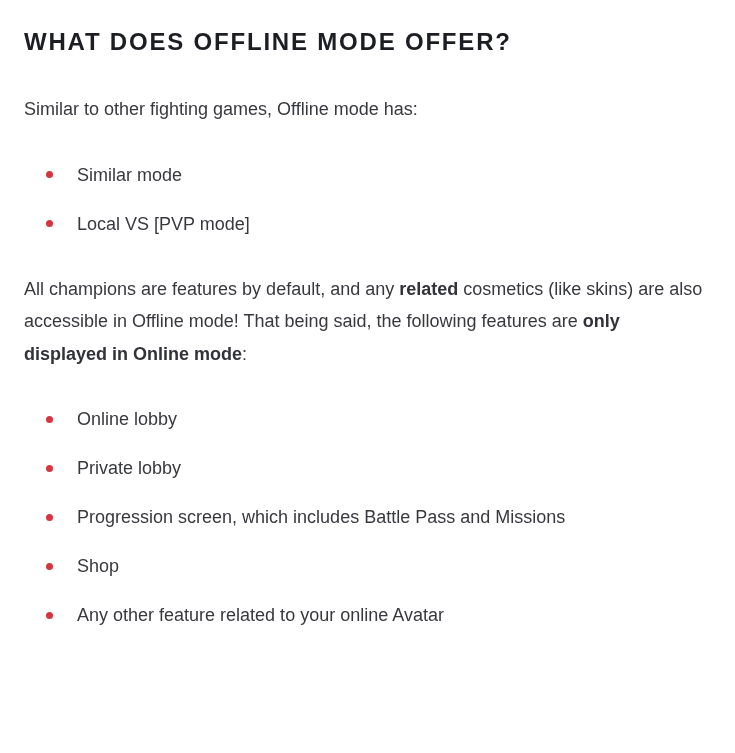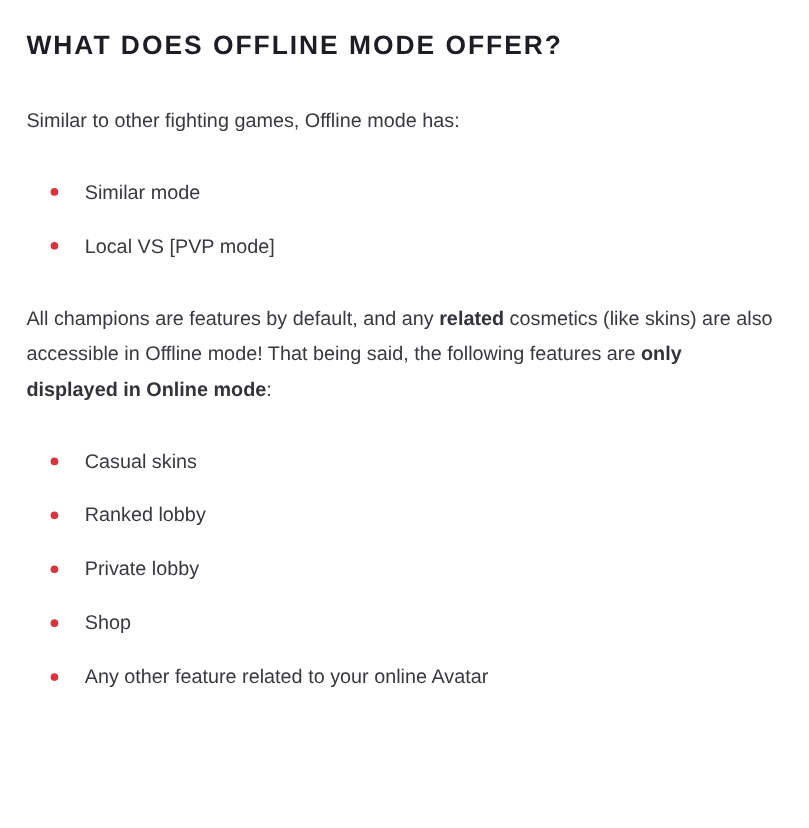--- a/index.html
+++ b/index.html
@@ -75,19 +75,19 @@
   <p>Similar to other fighting games, Offline mode has:</p>
 
   <ul class="bullet-list">
       <li>Similar mode</li>
       <li>Local VS [PVP mode]</li>
     </ul>
 
   <p><span>All champions are features by default, and any </span><strong>related</strong><span> cosmetics (like skins) are also accessible in Offline mode! That being said, the following features are </span><strong>only displayed in Online mode</strong><span>:</span></p>
 
   <ul class="bullet-list">
-      <li>Casual skins</li>
-      <li>Ranked lobby</li>
+      <li>Online lobby</li>
       <li>Private lobby</li>
+      <li>Progression screen, which includes Battle Pass and Missions</li>
       <li>Shop</li>
       <li>Any other feature related to your online Avatar</li>
     </ul>
 </main>
 
 </body></html>

